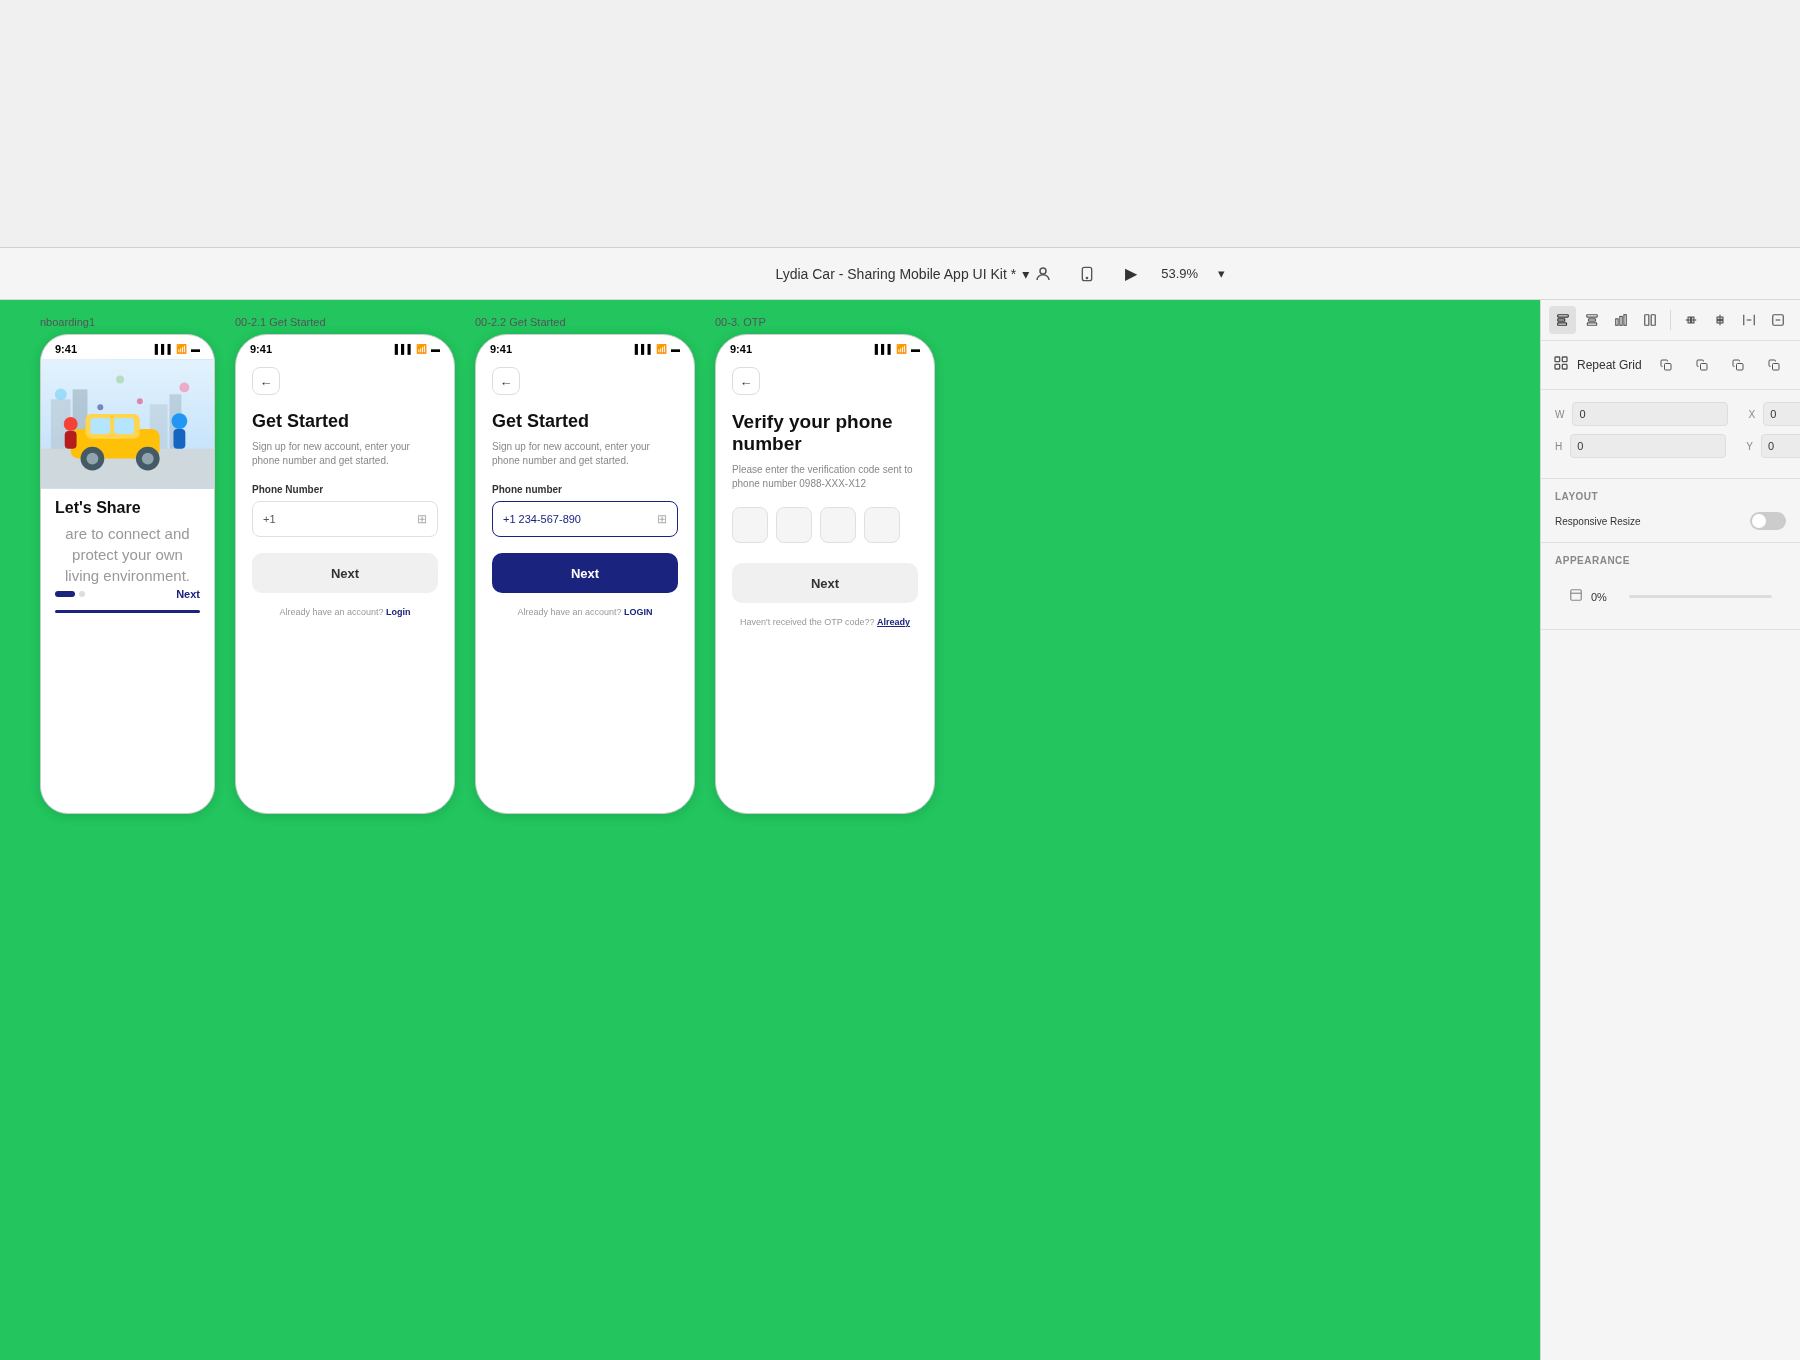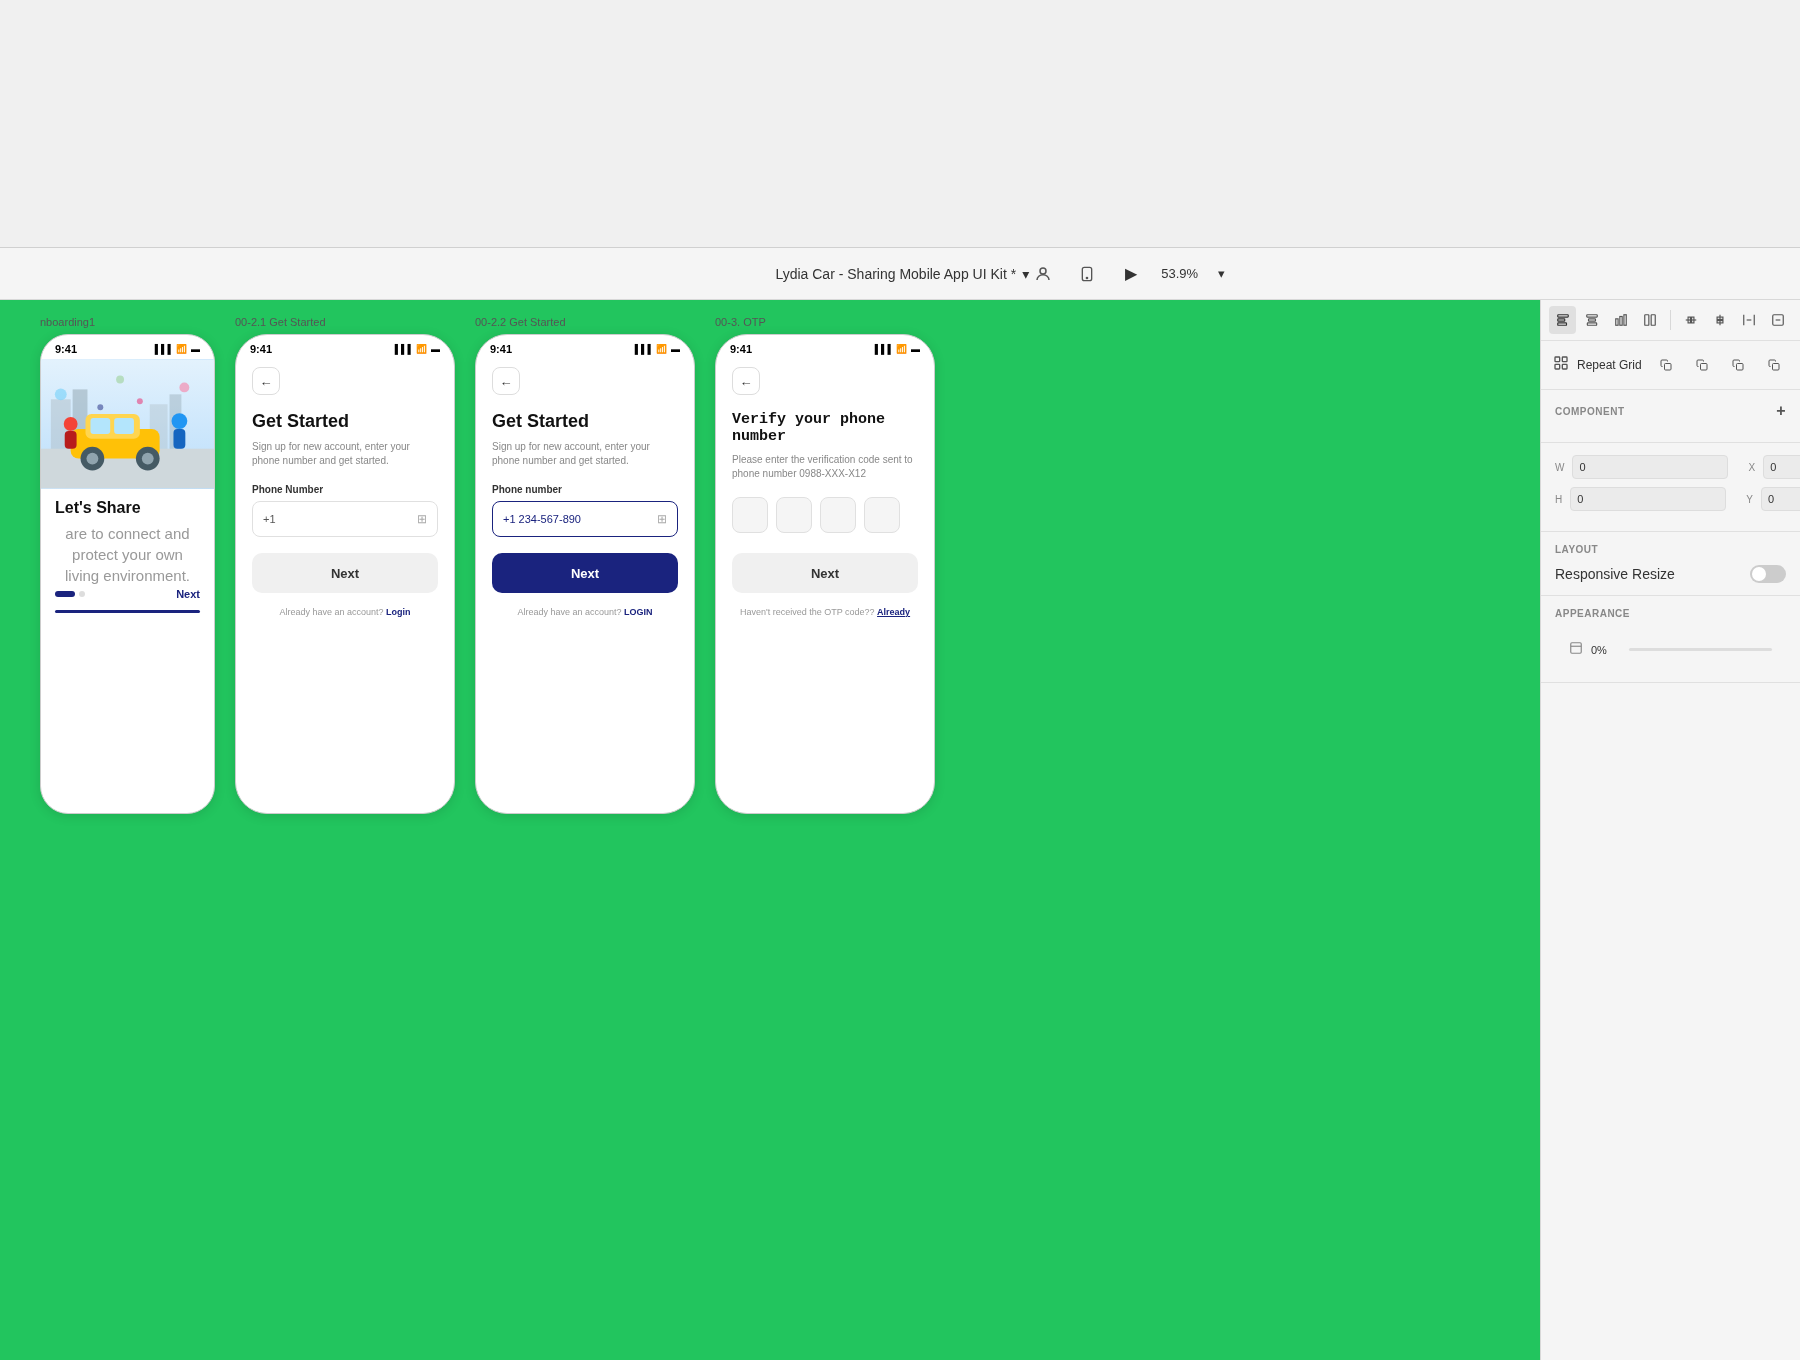--- a/index.html
+++ b/index.html
@@ -405,21 +405,21 @@
       margin: 0 2px;
     }
 
     .layout-row {
       display: flex;
       justify-content: space-between;
       align-items: center;
     }
 
     .layout-label {
-      font-size: 14px;
+      font-size: 10px;
       color: #333;
       text-align: center;
     }
 
     .toggle {
       width: 36px;
       height: 18px;
       background: #ccc;
       border-radius: 9px;
       position: relative;
@@ -660,21 +660,21 @@
             <div class="phone-status-bar">
               <span class="status-time">9:41</span>
               <div class="status-icons">
                 <span>▌▌▌</span>
                 <span>📶</span>
                 <span>▬</span>
               </div>
             </div>
             <div class="phone-content">
               <div class="back-btn">←</div>
-              <div class="screen-title" style="font-size:15px;font-family:Liberation Mono, monospace;">Verify your phone number</div>
+              <div class="screen-title" style="font-size:19px;">Verify your phone number</div>
               <div class="screen-subtitle">Please enter the verification code sent to phone number 0988-XXX-X12</div>
               <div class="otp-boxes">
                 <div class="otp-box"></div>
                 <div class="otp-box"></div>
                 <div class="otp-box"></div>
                 <div class="otp-box"></div>
               </div>
               <div class="next-btn next-btn-outline">Next</div>
               <div class="resend-text">
                 <span>Haven't received the OTP code??</span>
@@ -777,26 +777,20 @@
           </svg>
       </div>
       <div class="panel-icon-btn">
         <svg width="12" height="12" viewBox="0 0 24 24" fill="none" stroke="#555" stroke-width="2">
             <rect x="9" y="9" width="13" height="13" rx="2"></rect>
             <path d="M5 15H4a2 2 0 0 1-2-2V4a2 2 0 0 1 2-2h9a2 2 0 0 1 2 2v1"></path>
           </svg>
       </div>
     </div>
 
-    <div class="panel-section">
-      <div class="panel-section-title">
-        <span>COMPONENT</span>
-        <span class="plus-btn">+</span>
-      </div>
-    </div>
 
     <div class="panel-section">
       <div class="dimension-row">
         <span class="dim-label">W</span>
         <input class="dim-input" value="0" style="">
         <div class="dim-separator"></div>
         <span class="dim-label">X</span>
         <input class="dim-input" value="0" style="">
       </div>
       <div class="dimension-row">

